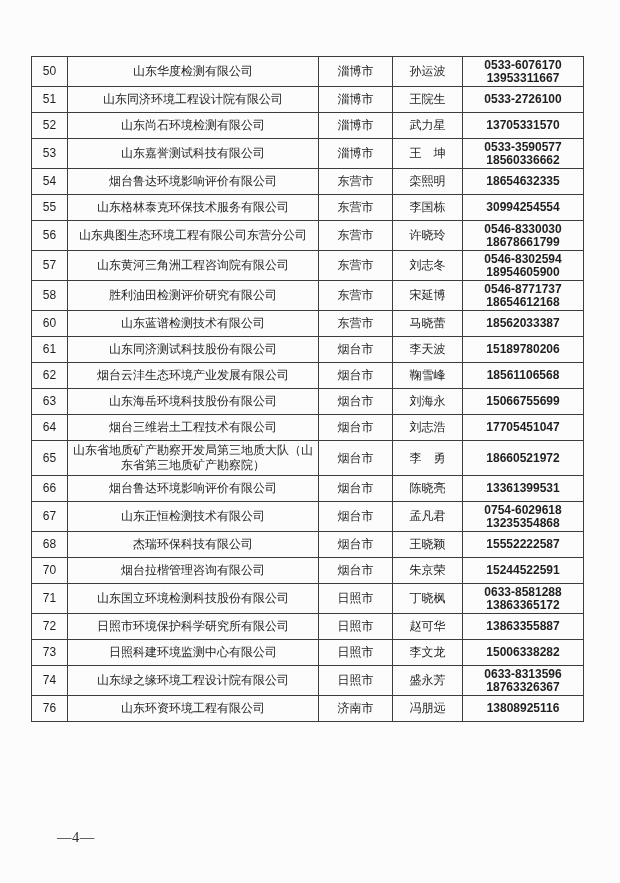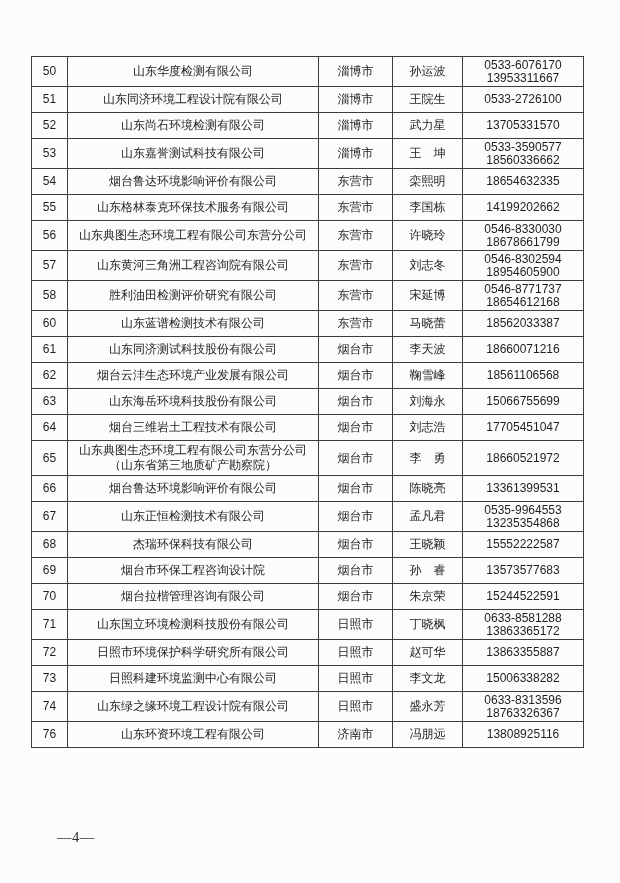--- a/index.html
+++ b/index.html
@@ -51,20 +51,21 @@
   td.c-company-name {
     font-size: 12px;
   }
   td.c-phone-numbers {
     font-size: 11px;
     line-height: 12.5px;
     padding: 2px 1px;
   }
   td.c-phone-numbers div {
     line-height: 12.5px;
+    font-weight: bold;
   }
   .footer-page-number {
     position: absolute;
     left: 57px;
     top: 829px;
     font-family: "Liberation Serif", "DejaVu Serif", serif;
     font-size: 14.5px;
     color: #2e2e2e;
     letter-spacing: 0.5px;
   }
@@ -129,21 +130,21 @@
           <td class="c-phone-numbers">
             <div>18654632335</div>
           </td>
         </tr>
         <tr>
           <td class="c-row-number">55</td>
           <td class="c-company-name">山东格林泰克环保技术服务有限公司</td>
           <td class="c-city">东营市</td>
           <td class="c-contact-name">李国栋</td>
           <td class="c-phone-numbers">
-            <div>14199202662</div>
+            <div>30994254554</div>
           </td>
         </tr>
         <tr>
           <td class="c-row-number">56</td>
           <td class="c-company-name">山东典图生态环境工程有限公司东营分公司</td>
           <td class="c-city">东营市</td>
           <td class="c-contact-name">许晓玲</td>
           <td class="c-phone-numbers">
             <div>0546-8330030</div>
             <div>18678661799</div>
@@ -177,21 +178,21 @@
           <td class="c-phone-numbers">
             <div>18562033387</div>
           </td>
         </tr>
         <tr>
           <td class="c-row-number">61</td>
           <td class="c-company-name">山东同济测试科技股份有限公司</td>
           <td class="c-city">烟台市</td>
           <td class="c-contact-name">李天波</td>
           <td class="c-phone-numbers">
-            <div>18660071216</div>
+            <div>15189780206</div>
           </td>
         </tr>
         <tr>
           <td class="c-row-number">62</td>
           <td class="c-company-name">烟台云沣生态环境产业发展有限公司</td>
           <td class="c-city">烟台市</td>
           <td class="c-contact-name">鞠雪峰</td>
           <td class="c-phone-numbers">
             <div>18561106568</div>
           </td>
@@ -209,21 +210,21 @@
           <td class="c-row-number">64</td>
           <td class="c-company-name">烟台三维岩土工程技术有限公司</td>
           <td class="c-city">烟台市</td>
           <td class="c-contact-name">刘志浩</td>
           <td class="c-phone-numbers">
             <div>17705451047</div>
           </td>
         </tr>
         <tr>
           <td class="c-row-number">65</td>
-          <td class="c-company-name">山东典图生态环境工程有限公司东营分公司（山东省第三地质矿产勘察院）</td>
+          <td class="c-company-name">山东省地质矿产勘察开发局第三地质大队（山东省第三地质矿产勘察院）</td>
           <td class="c-city">烟台市</td>
           <td class="c-contact-name">李　勇</td>
           <td class="c-phone-numbers">
             <div>18660521972</div>
           </td>
         </tr>
         <tr>
           <td class="c-row-number">66</td>
           <td class="c-company-name">烟台鲁达环境影响评价有限公司</td>
           <td class="c-city">烟台市</td>
@@ -231,40 +232,31 @@
           <td class="c-phone-numbers">
             <div>13361399531</div>
           </td>
         </tr>
         <tr>
           <td class="c-row-number">67</td>
           <td class="c-company-name">山东正恒检测技术有限公司</td>
           <td class="c-city">烟台市</td>
           <td class="c-contact-name">孟凡君</td>
           <td class="c-phone-numbers">
-            <div>0535-9964553</div>
+            <div>0754-6029618</div>
             <div>13235354868</div>
           </td>
         </tr>
         <tr>
           <td class="c-row-number">68</td>
           <td class="c-company-name">杰瑞环保科技有限公司</td>
           <td class="c-city">烟台市</td>
           <td class="c-contact-name">王晓颖</td>
           <td class="c-phone-numbers">
             <div>15552222587</div>
-          </td>
-        </tr>
-        <tr>
-          <td class="c-row-number">69</td>
-          <td class="c-company-name">烟台市环保工程咨询设计院</td>
-          <td class="c-city">烟台市</td>
-          <td class="c-contact-name">孙　睿</td>
-          <td class="c-phone-numbers">
-            <div>13573577683</div>
           </td>
         </tr>
         <tr>
           <td class="c-row-number">70</td>
           <td class="c-company-name">烟台拉楷管理咨询有限公司</td>
           <td class="c-city">烟台市</td>
           <td class="c-contact-name">朱京荣</td>
           <td class="c-phone-numbers">
             <div>15244522591</div>
           </td>

